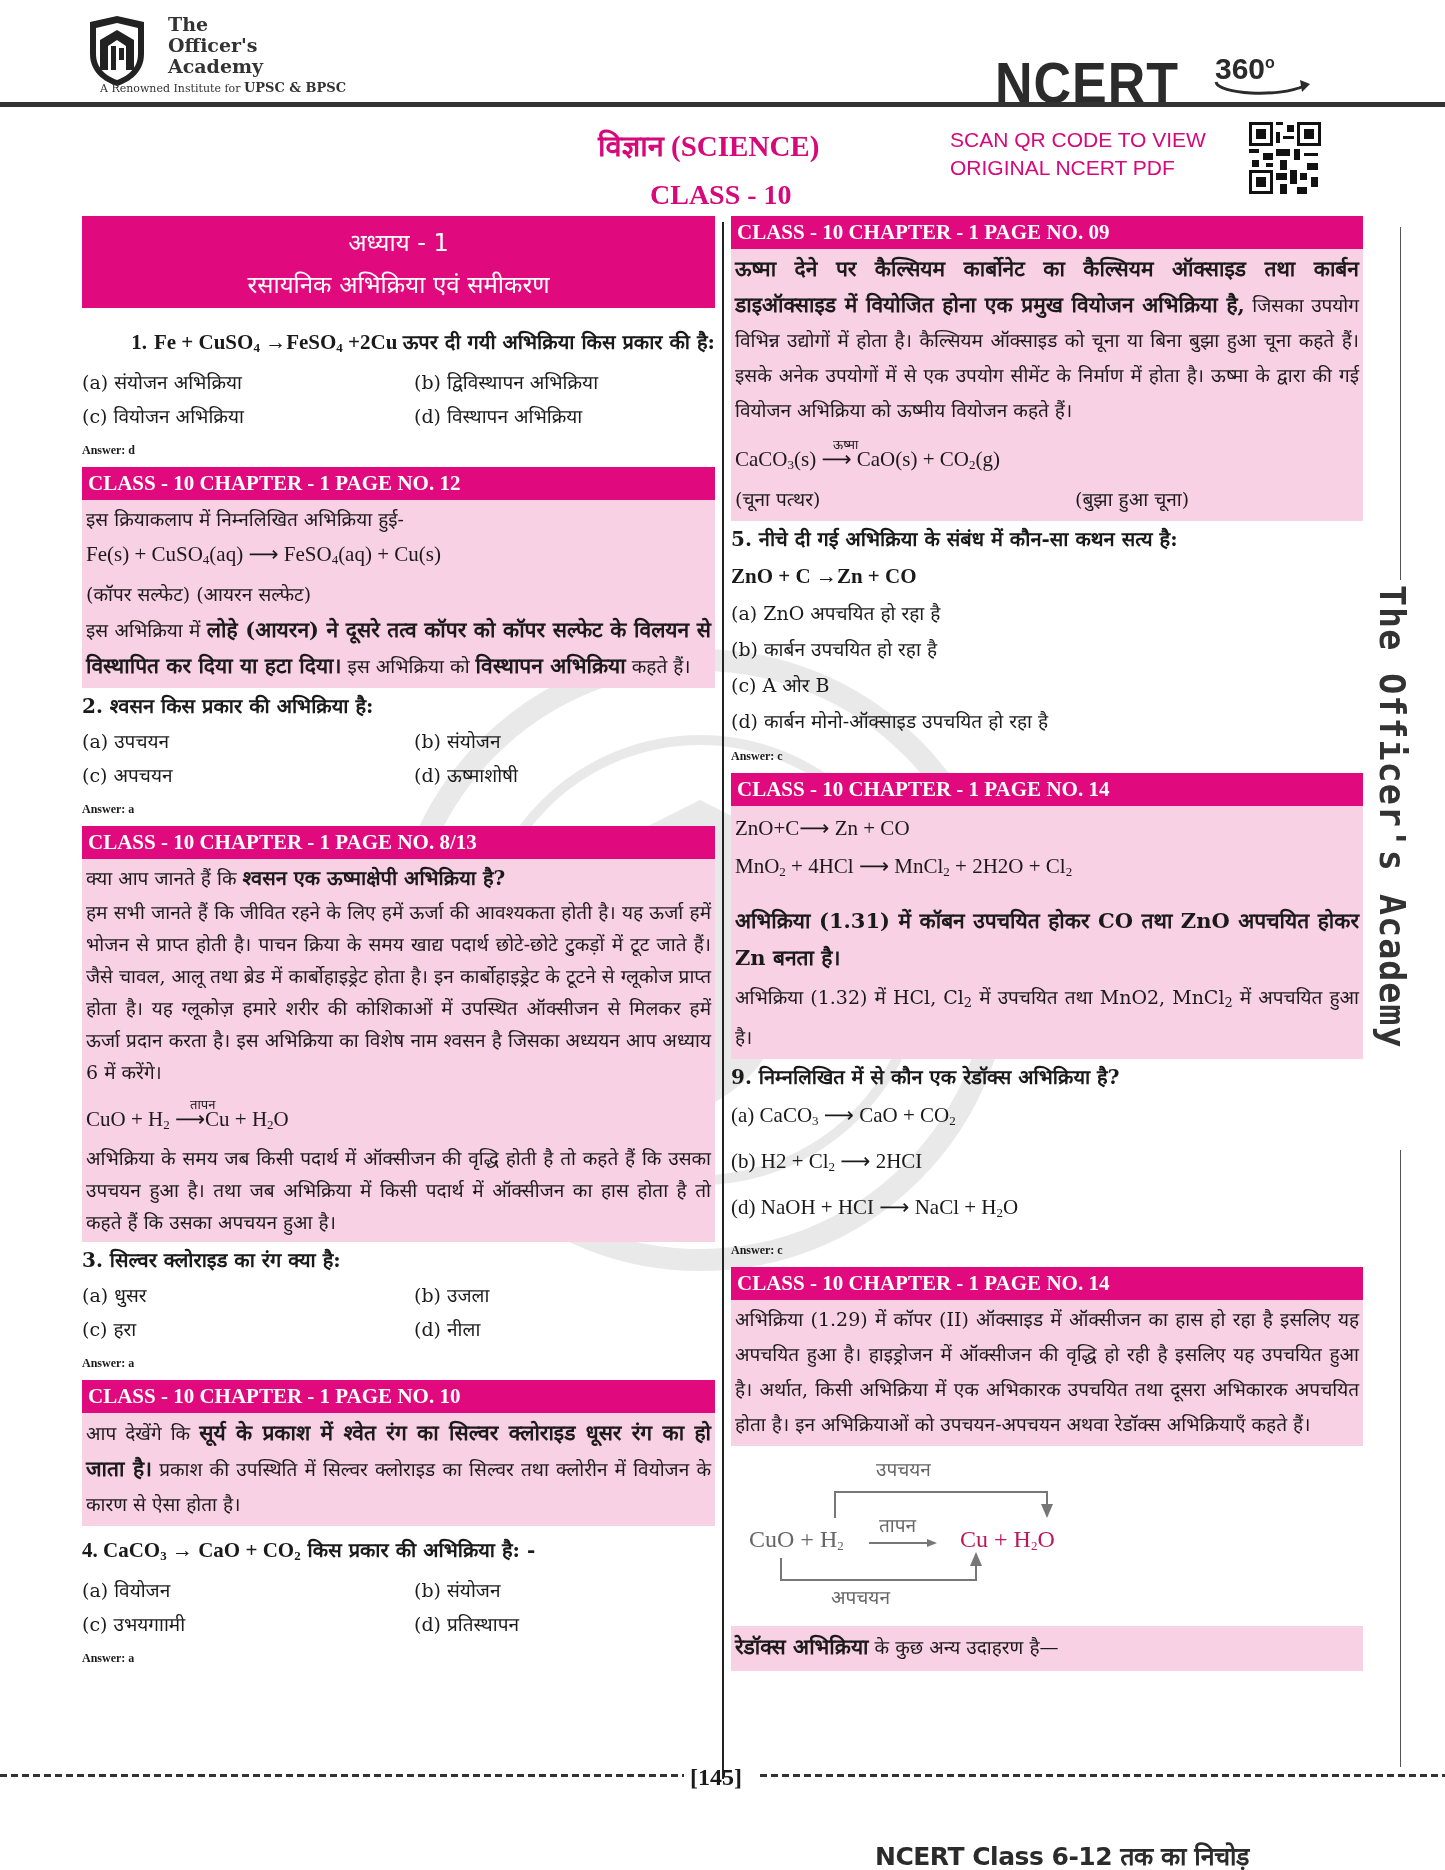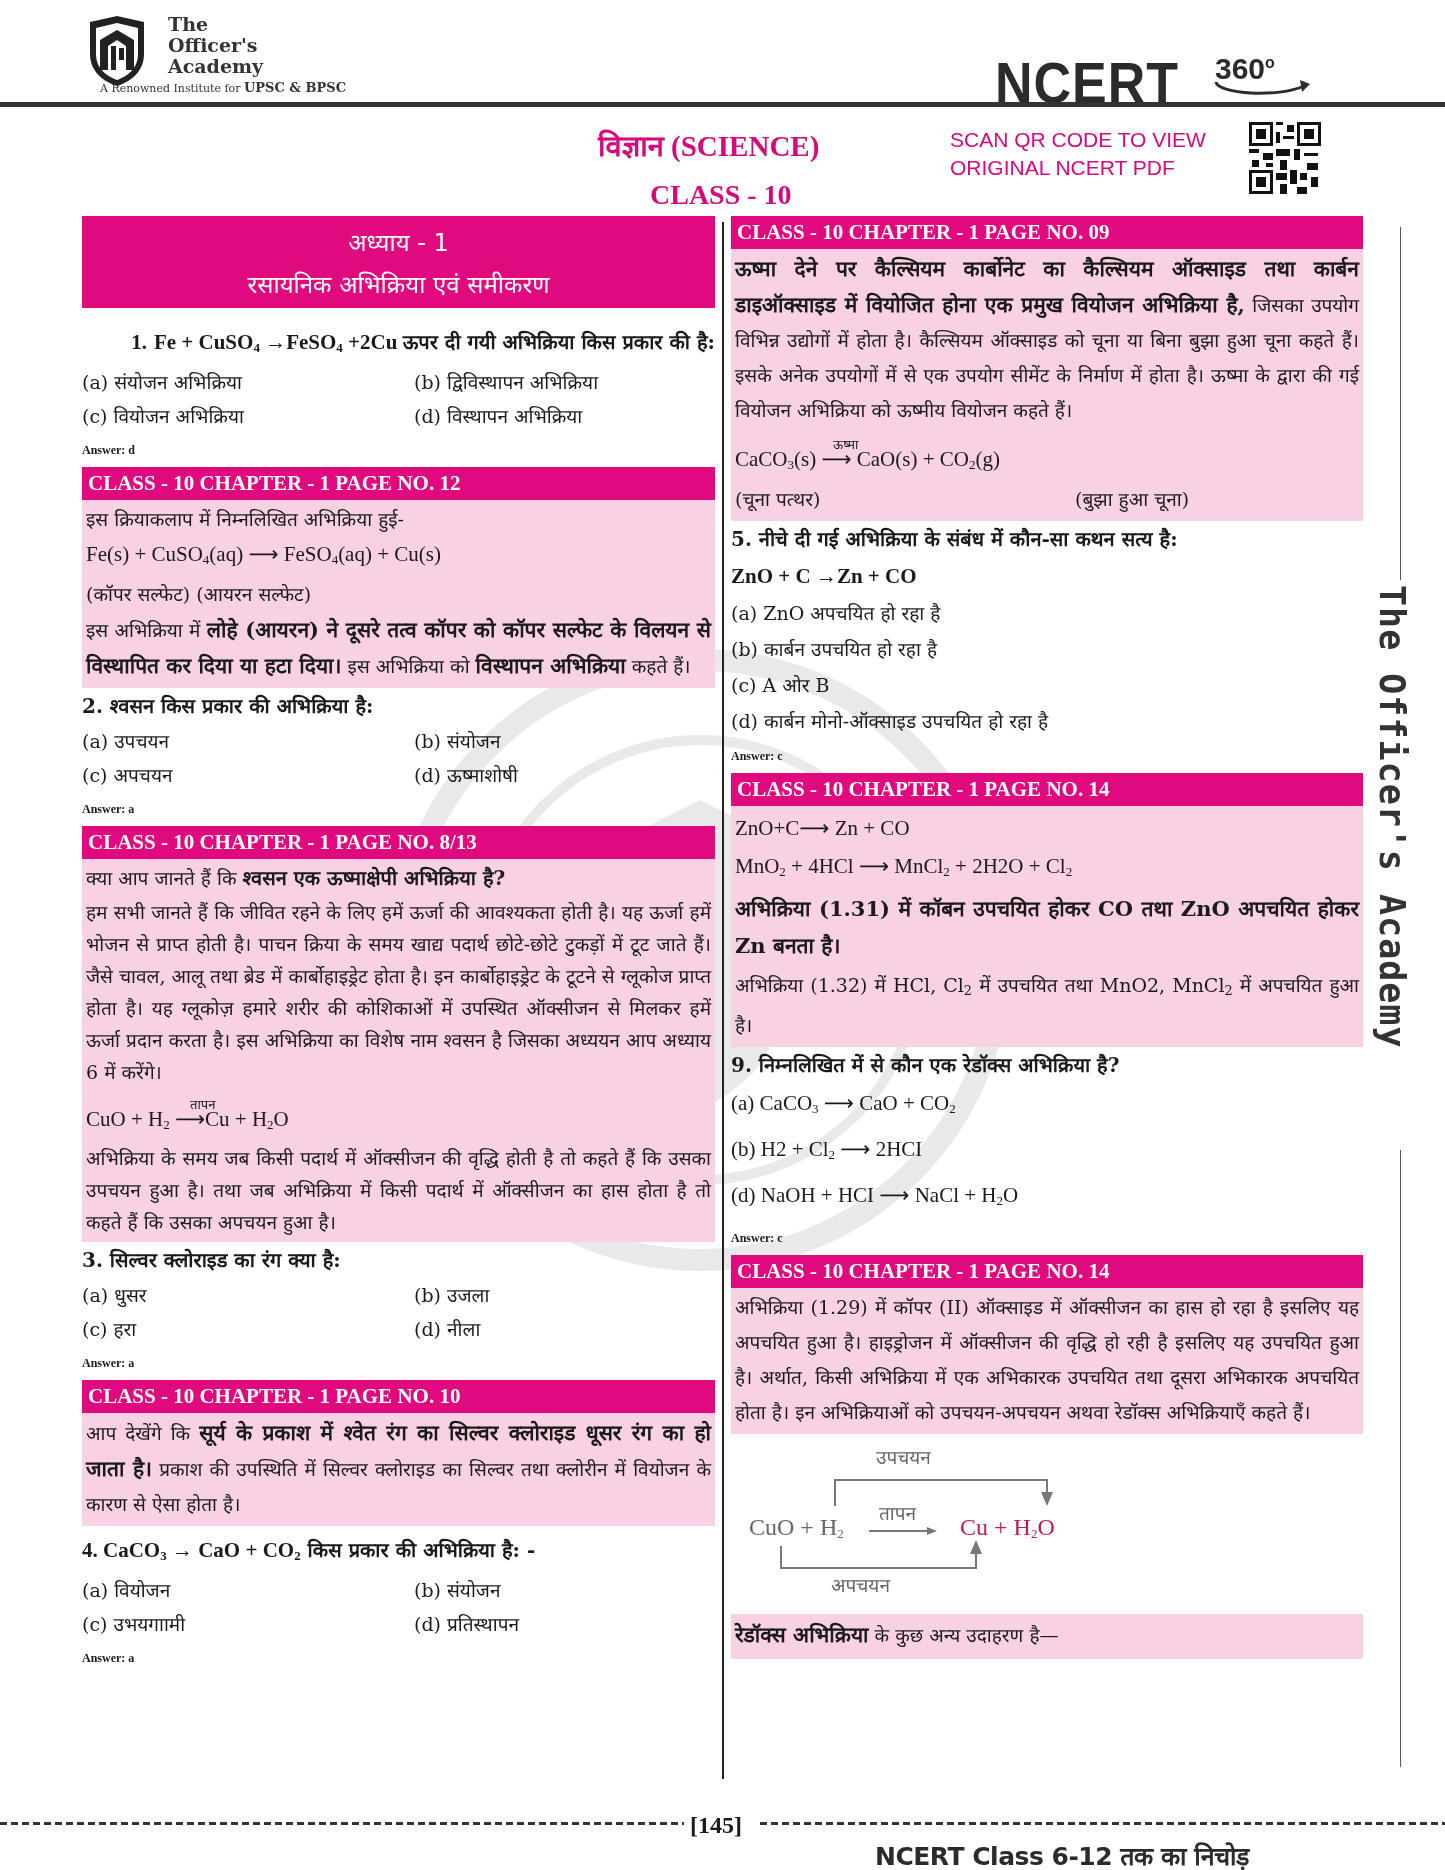--- a/index.html
+++ b/index.html
@@ -49,21 +49,21 @@
   b { font-weight: bold; }
   sub { font-size: 13px; vertical-align: -3px; }
 
   
   .watermark { position: absolute; left: 380px; top: 640px; width: 640px; height: 640px; opacity: 0.12; }
 
   
   .diagram { position: relative; height: 168px; }
 
   
-  .footer-line { position: absolute; left: 0; top: 1812px; width: 1445px; height: 24px; }
+  .footer-line { position: absolute; left: 0; top: 1764px; width: 1445px; height: 24px; }
   .dash { position: absolute; top: 10px; height: 3px; background-image: repeating-linear-gradient(to right, #333 0 7px, transparent 7px 11px); }
   .page-no { position: absolute; left: 690px; top: 0; font-size: 24px; font-weight: bold; font-family: "Liberation Serif", serif; }
   .footer-tag { position: absolute; left: 875px; top: 1838px; font-family: "DejaVu Sans", sans-serif; font-weight: bold; font-size: 25px; color: #2b2b2b; letter-spacing: -0.5px; }
 </style>
 </head>
 <body>
 
 <div class="header">
   <svg class="logo" viewBox="0 0 62 74">
     <path d="M4 8 L31 2 L58 8 L58 40 C58 58 44 68 31 72 C18 68 4 58 4 40 Z" fill="#222"></path>
@@ -234,21 +234,21 @@
     <div>(b) कार्बन उपचयित हो रहा है</div>
     <div>(c) A ओर B</div>
     <div>(d) कार्बन मोनो-ऑक्साइड उपचयित हो रहा है</div>
   </div>
   <div class="ans">Answer: c</div>
 
   <div class="banner">CLASS - 10 CHAPTER - 1 PAGE NO. 14</div>
   <div class="pink">
     <div class="eq" style="line-height:40px;">ZnO+C⟶ Zn + CO</div>
     <div class="eq" style="line-height:36px;"><span>MnO</span><sub>2</sub><span> + 4HCl ⟶ MnCl</span><sub>2</sub><span> + 2H2O + Cl</span><sub>2</sub></div>
-    <div class="p pj" style="font-weight:bold;font-size:21px;line-height:37px;">अभिक्रिया (1.31) में कॉबन उपचयित होकर CO तथा ZnO अपचयित होकर Zn बनता है।</div>
+    <div class="p pj" style="font-weight:bold;font-size:21px;line-height:37px;margin-top:12px;">अभिक्रिया (1.31) में कॉबन उपचयित होकर CO तथा ZnO अपचयित होकर Zn बनता है।</div>
     <div class="p pj" style="margin-top:4px;"><span>अभिक्रिया (1.32) में HCl, Cl</span><sub>2</sub><span> में उपचयित तथा MnO2, MnCl</span><sub>2</sub><span> में अपचयित हुआ है।</span></div>
   </div>
 
   <div class="q">9. निम्नलिखित में से कौन एक रेडॉक्स अभिक्रिया है?</div>
   <div class="eq" style="line-height:41px;"><span>(a) CaCO</span><sub>3</sub><span> ⟶ CaO + CO</span><sub>2</sub></div>
   <div class="eq" style="line-height:41px;"><span>(b) H2 + Cl</span><sub>2</sub><span> ⟶ 2HCI</span></div>
   <div class="eq" style="line-height:41px;"><span>(d) NaOH + HCI ⟶ NaCl + H</span><sub>2</sub><span>O</span></div>
   <div class="ans">Answer: c</div>
 
   <div class="banner">CLASS - 10 CHAPTER - 1 PAGE NO. 14</div>

